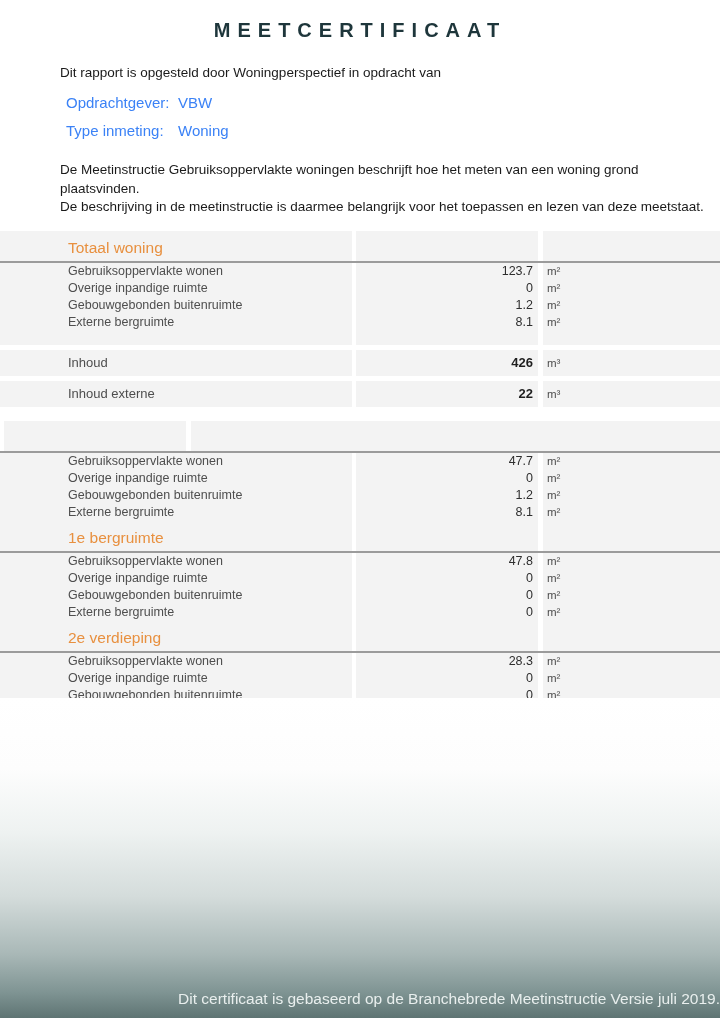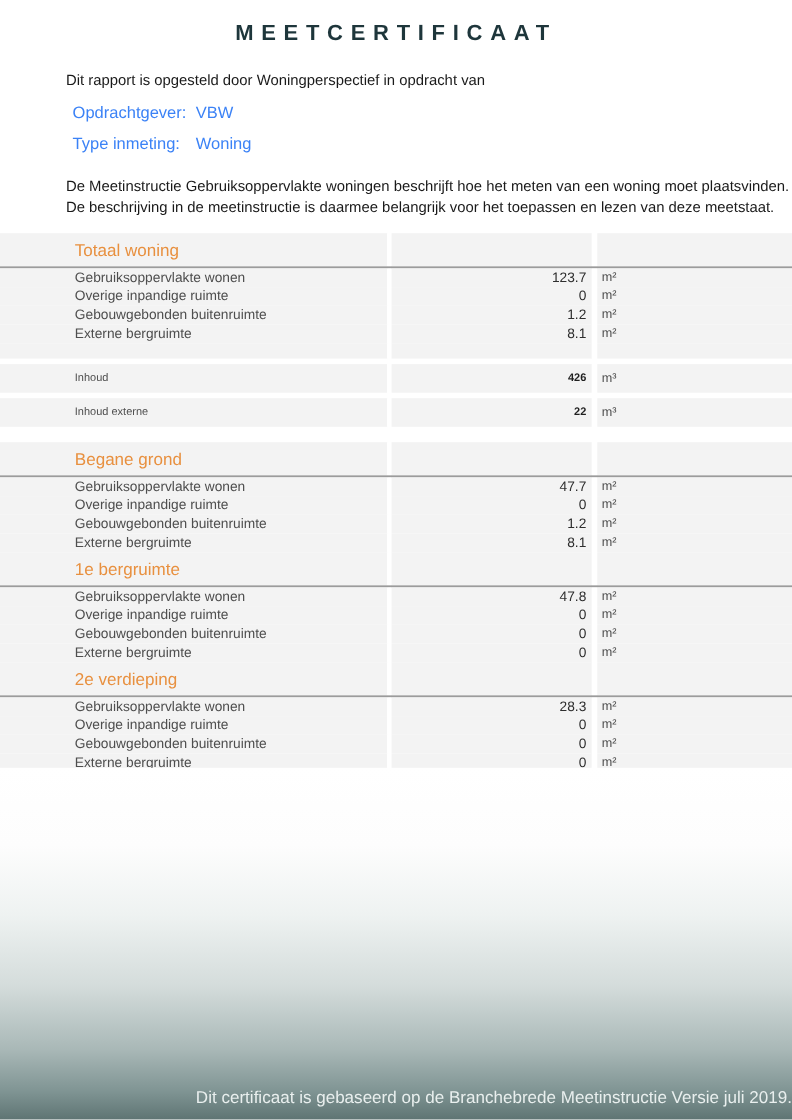--- a/index.html
+++ b/index.html
@@ -46,21 +46,21 @@
   .c2 { width:182px; text-align:right; padding-right:5px; color:#2e2e2e; }
   .gapB { width:5px; background:#fff; }
   .c3 { flex:1; padding-left:4px; color:#4e4e4e; }
   .data .cell { height:17px; line-height:17px; font-size:12.5px; }
   .data .c3 { font-size:11.5px; }
   .hdr .cell { height:30px; line-height:33px; }
   .hdr .c1 { font-size:15.5px; color:#e8903f; }
   .spacer14 .cell { height:14px; }
   .spacer4 .cell { height:4px; }
   .hline { height:2px; width:100%; background:#9b9b9b; }
-  .vol .cell { height:26px; line-height:26px; font-size:10px; }
+  .vol .cell { height:26px; line-height:26px; font-size:13px; }
   .vol .c2 { font-weight:bold; color:#1f1f1f; }
   .vol .c3 { font-size:11.5px; }
   .wgap5 { height:5px; background:#fff; }
   .wgap14 { height:14px; background:#fff; }
   
   .footer {
     position:absolute; left:0; right:0; bottom:0;
     height:320px;
     background:linear-gradient(180deg,
       #ffffff 0%, #fdfdfd 22%, #eef2f1 42%,
@@ -87,21 +87,21 @@
       <div class="info-label">Opdrachtgever:</div>
       <div class="info-value">VBW</div>
     </div>
     <div class="info-row">
       <div class="info-label">Type inmeting:</div>
       <div class="info-value">Woning</div>
     </div>
   </div>
 
   <div class="description">
-    <div>De Meetinstructie Gebruiksoppervlakte woningen beschrijft hoe het meten van een woning moet plaatsvinden.</div>
+    <div>De Meetinstructie Gebruiksoppervlakte woningen beschrijft hoe het meten van een woning grond plaatsvinden.</div>
     <div>De beschrijving in de meetinstructie is daarmee belangrijk voor het toepassen en lezen van deze meetstaat.</div>
   </div>
 
   <div class="table">
 
     <div class="trow hdr">
       <div class="cell c1">Totaal woning</div>
       <div class="gapA"></div>
         <div class="cell c2"></div>
         <div class="gapB"></div>
@@ -161,21 +161,20 @@
       <div class="cell c1">Inhoud externe</div>
       <div class="gapA"></div>
       <div class="cell c2">22</div>
       <div class="gapB"></div>
       <div class="cell c3">m³</div>
     </div>
 
     <div class="wgap14"></div>
 
     <div class="trow hdr">
-      <div class="cell c1">Begane grond</div>
       <div class="gapA"></div>
         <div class="cell c2"></div>
         <div class="gapB"></div>
         <div class="cell c3"></div>
     </div>
     <div class="hline"></div>
     <div class="trow data">
       <div class="cell c1">Gebruiksoppervlakte wonen</div>
       <div class="gapA"></div>
       <div class="cell c2">47.7</div>

